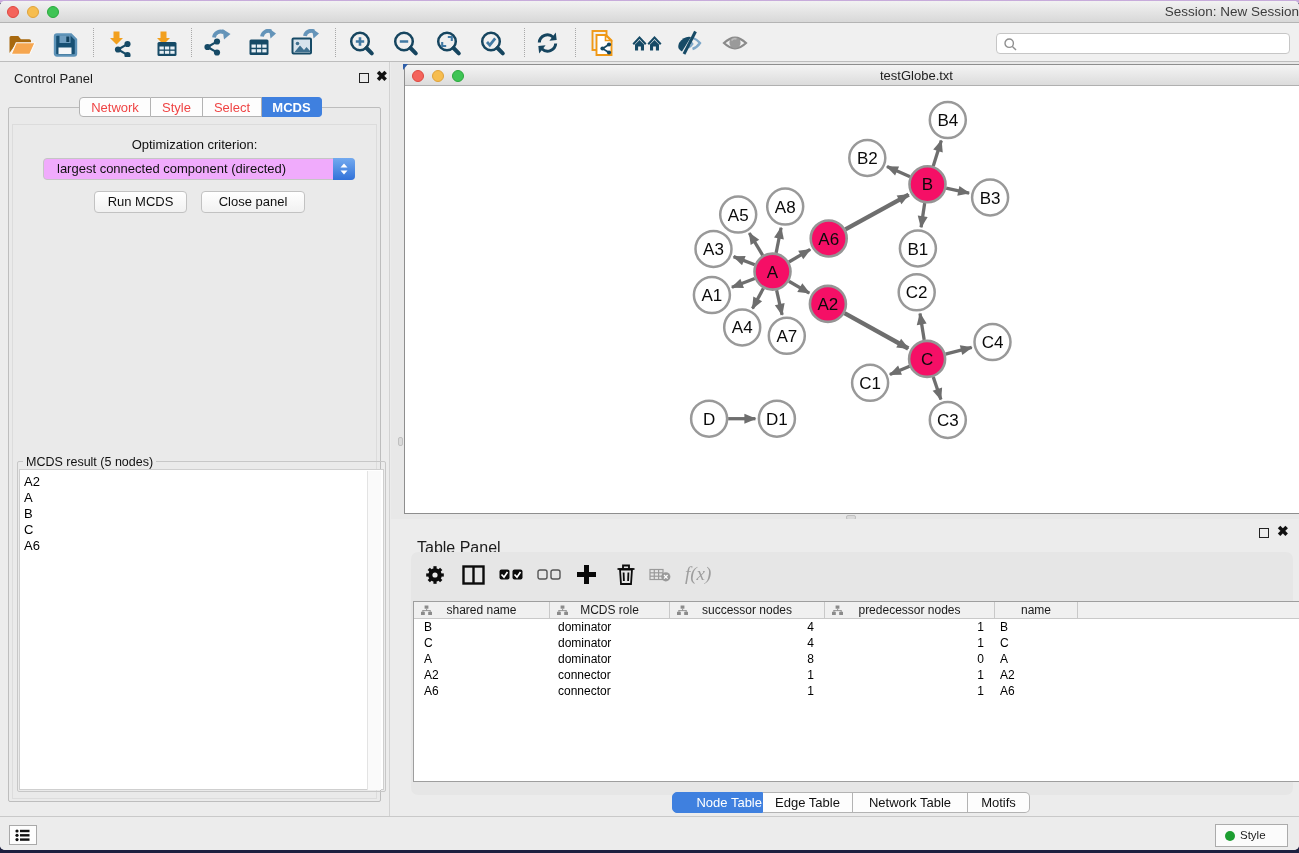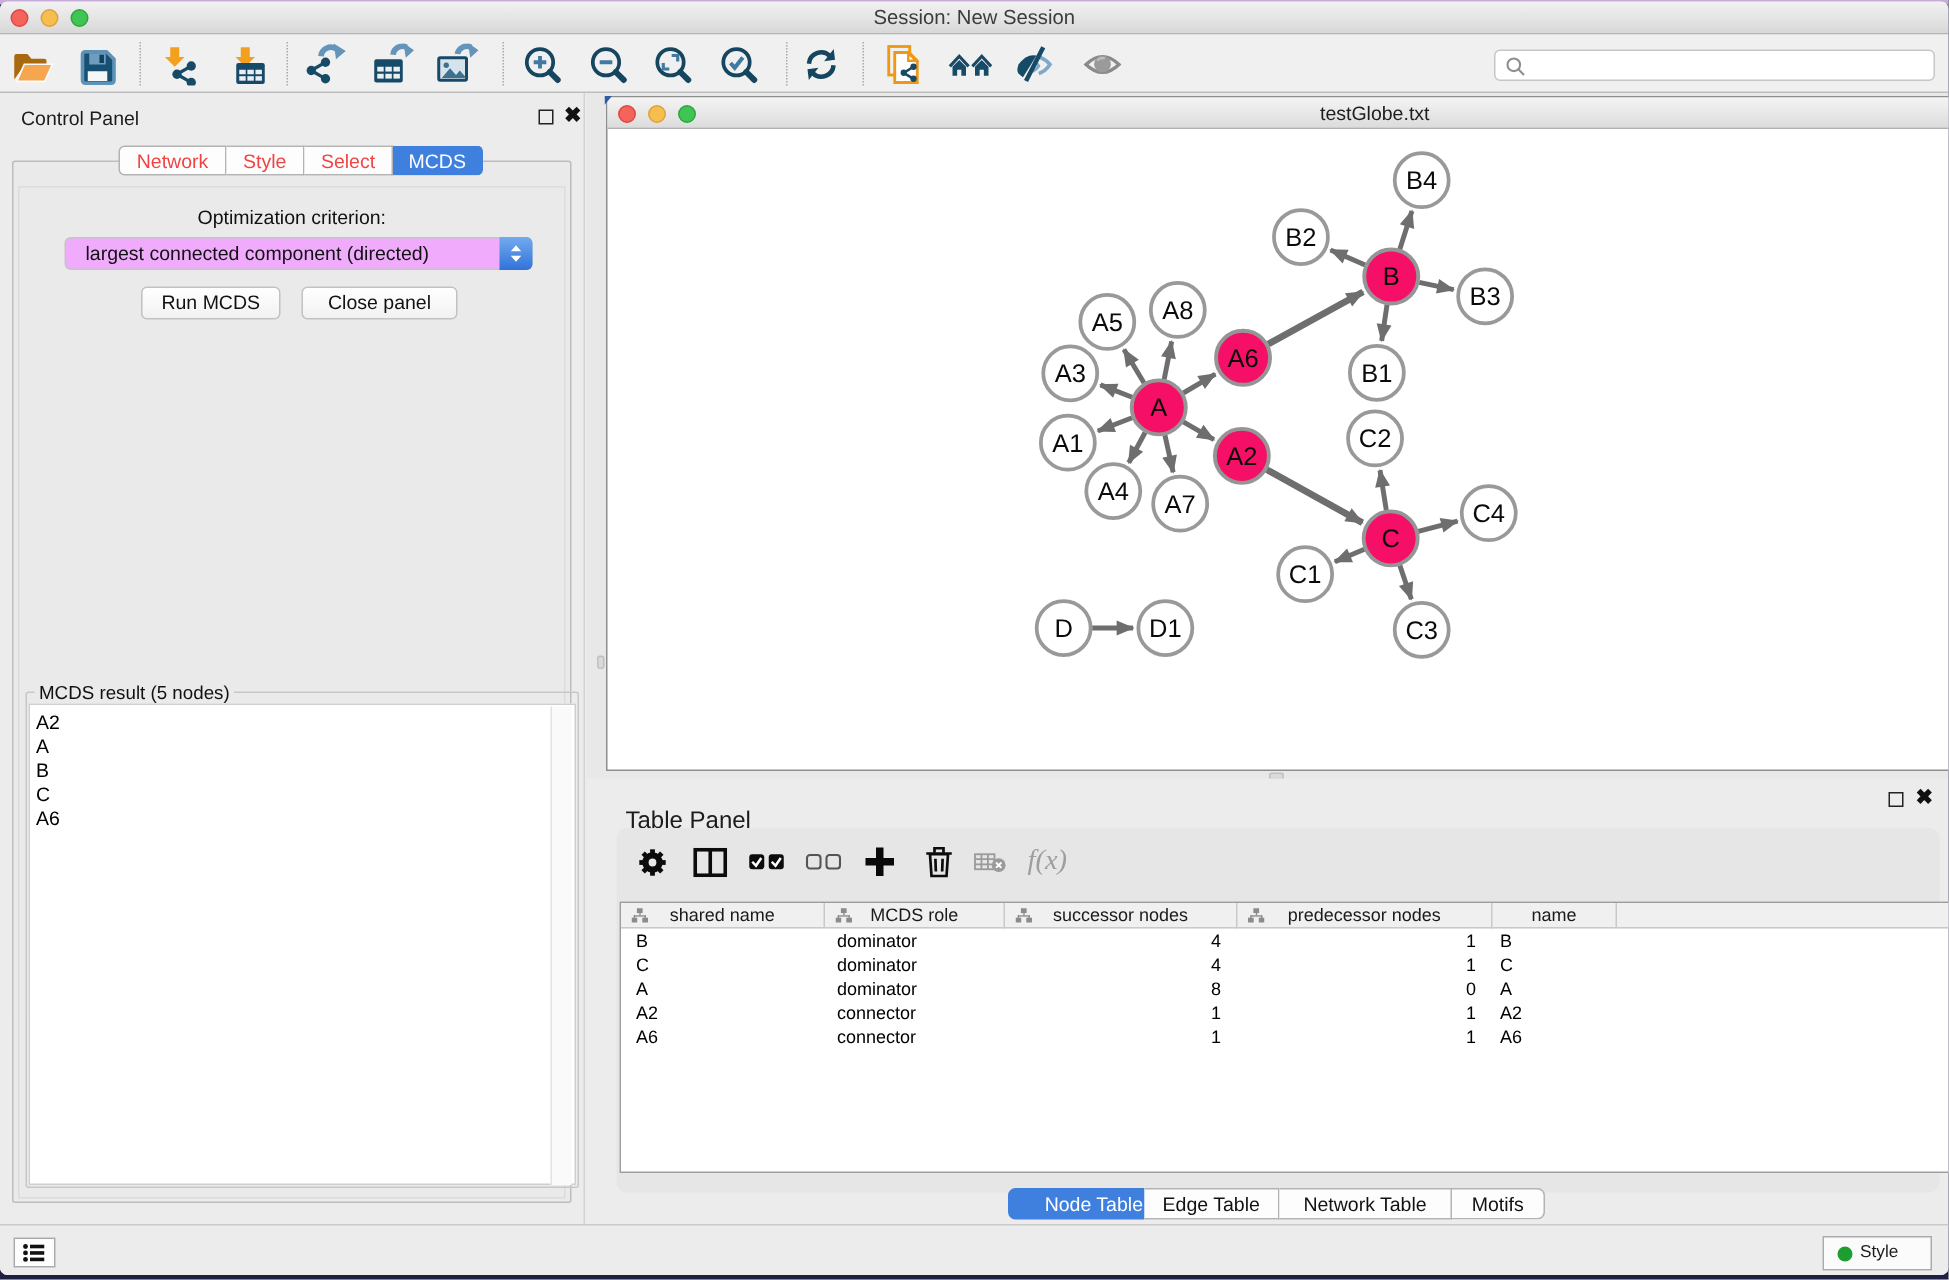--- a/index.html
+++ b/index.html
@@ -5,42 +5,42 @@
 html,body{width:1299px;height:853px;overflow:hidden;font-family:"Liberation Sans",sans-serif;}
 body{background:#1d2040;position:relative;}
 .wallt{position:absolute;top:0;left:0;width:1299px;height:3px;background:#c7abdb;}
 .win{position:absolute;top:1px;left:0;width:1299px;height:849px;background:#ececec;border-radius:5px;overflow:hidden;}
 
 .tbar{position:absolute;top:0;left:0;width:100%;height:22px;background:linear-gradient(#f2f2f2,#d8d8d8);border-bottom:1px solid #b4b4b4;}
 .tl{position:absolute;top:5px;width:12px;height:12px;border-radius:50%;}
 .tl.r{left:7px;background:#f4645c;border:0.5px solid #dd4840;}
 .tl.y{left:27px;background:#f6bd4f;border:0.5px solid #dfa23a;}
 .tl.g{left:47px;background:#3fc455;border:0.5px solid #2aa83d;}
-.ttext{position:absolute;top:0;width:100%;text-align:center;font-size:13.5px;line-height:22px;color:#3c3c3c;}
+.ttext{position:absolute;top:0;width:100%;text-align:right;font-size:13.5px;line-height:22px;color:#3c3c3c;}
 
 .toolbar{position:absolute;top:22px;left:0;width:100%;height:39px;background:#f0f0f0;border-bottom:1px solid #bdbdbd;}
 .sep{position:absolute;top:5px;height:29px;width:0;border-left:1px dotted #a9a9a9;}
 .ic{position:absolute;top:6px;}
 .search{position:absolute;left:996px;top:10px;width:294px;height:21px;background:#fff;border:1px solid #c6c6c6;border-radius:4px;}
 .search svg{position:absolute;left:6px;top:3px;}
 
 .status{position:absolute;left:0;top:815px;width:100%;height:34px;background:#ececec;border-top:1px solid #c9c9c9;}
 .lbtn{position:absolute;left:9px;top:8px;width:28px;height:20px;background:#fdfdfd;border:1px solid #a9a9a9;}
 .membtn{position:absolute;left:1215px;top:7px;width:73px;height:23px;background:#fbfbfb;border:1px solid #ababab;font-size:11.5px;color:#1c1c1c;}
 .memdot{position:absolute;left:9px;top:6px;width:10px;height:10px;border-radius:50%;background:#1d9e31;}
 .memtxt{position:absolute;left:24px;top:4px;}
 
 .cpanel{position:absolute;left:0;top:61px;width:390px;height:756px;background:#ececec;border-right:1px solid #d2d2d2;}
 .cphead{position:absolute;left:14px;top:9px;font-size:13px;color:#1c1c1c;}
 .flt{position:absolute;top:11px;width:10px;height:10px;border:1.5px solid #222;}
 .xic{position:absolute;font-size:14px;font-weight:bold;color:#111;top:6px;}
 .tabs{position:absolute;top:35px;left:79px;height:20px;display:flex;z-index:3;}
 .tab{height:20px;border:1px solid #b3b3b3;border-left:none;background:#fdfdfd;font-size:13px;color:#ef4444;line-height:19px;text-align:center;}
 .tab.first{border-left:1px solid #b3b3b3;border-radius:4px 0 0 4px;}
-.tab.last{border-radius:0 4px 4px 0;}
+.tab.last{border-radius:0 4px 4px 0;font-weight:bold;}
 .tab.sel{background:#3f80df;color:#fff;border-color:#3f80df;}
 .tpane{position:absolute;left:8px;top:45px;width:373px;height:695px;border:1px solid #bdbdbd;border-radius:2px;background:#eaeaea;}
 .ipane{position:absolute;left:3px;top:16px;width:365px;height:675px;border:1px solid #dcdcdc;background:#eaeaea;}
 .optlab{position:absolute;left:0;top:75px;width:100%;text-align:center;font-size:13px;color:#111;}
 .combo{position:absolute;left:43px;top:96px;width:312px;height:22px;background:#f0abfc;border:1px solid #c5c5c5;border-radius:4px;font-size:13px;color:#111;line-height:20px;padding-left:13px;}
 .combtn{position:absolute;right:-1px;top:-1px;width:22px;height:22px;border-radius:0 4px 4px 0;background:linear-gradient(#73aaef,#3272d9);}
 .btn{position:absolute;top:129px;height:22px;background:linear-gradient(#ffffff,#f1f1f1);border:1px solid #c2c2c2;border-radius:4px;font-size:13px;color:#111;text-align:center;line-height:20px;}
 .grp{position:absolute;left:17px;top:393px;width:369px;height:340px;}
 .grpb{position:absolute;left:0;top:6px;width:100%;height:331px;border:1px solid #c7c7c7;border-radius:2px;}
 .grplab{position:absolute;left:6px;top:0;background:#eaeaea;padding:0 3px;font-size:12.5px;color:#111;}

